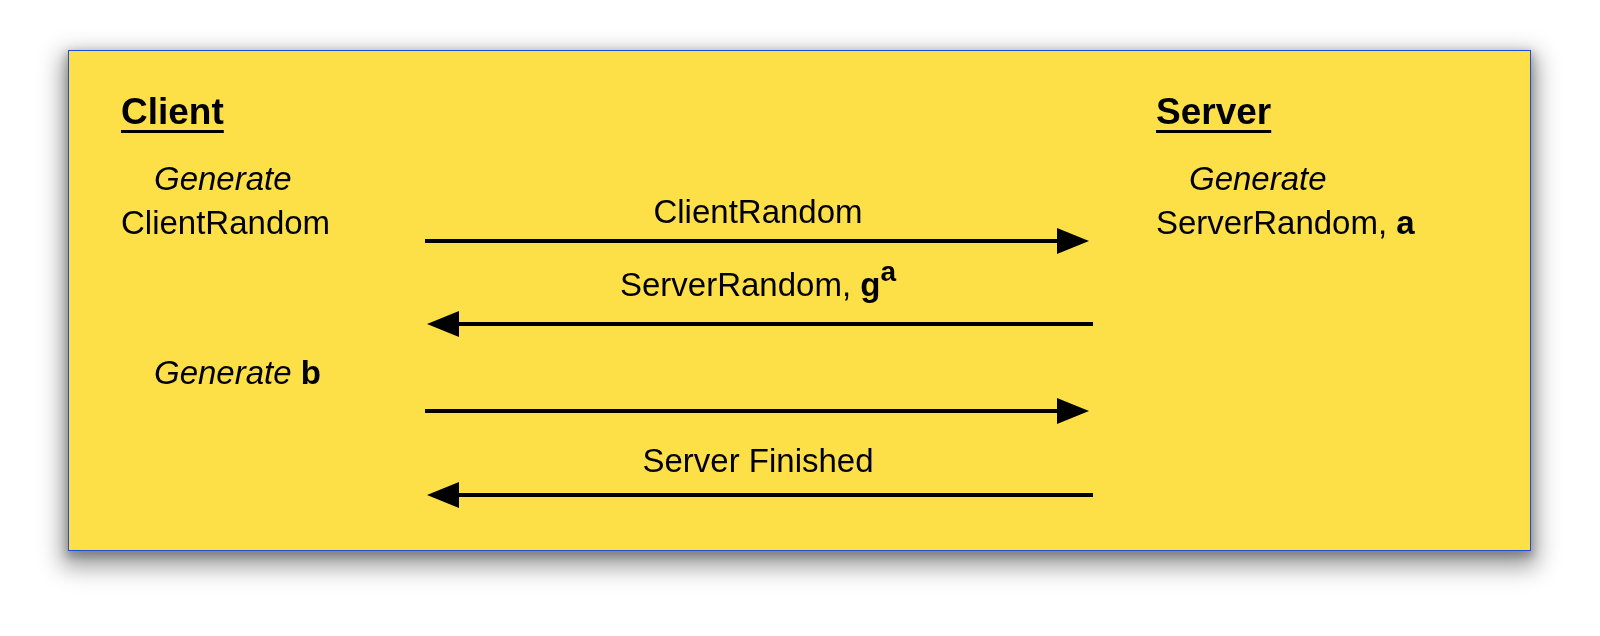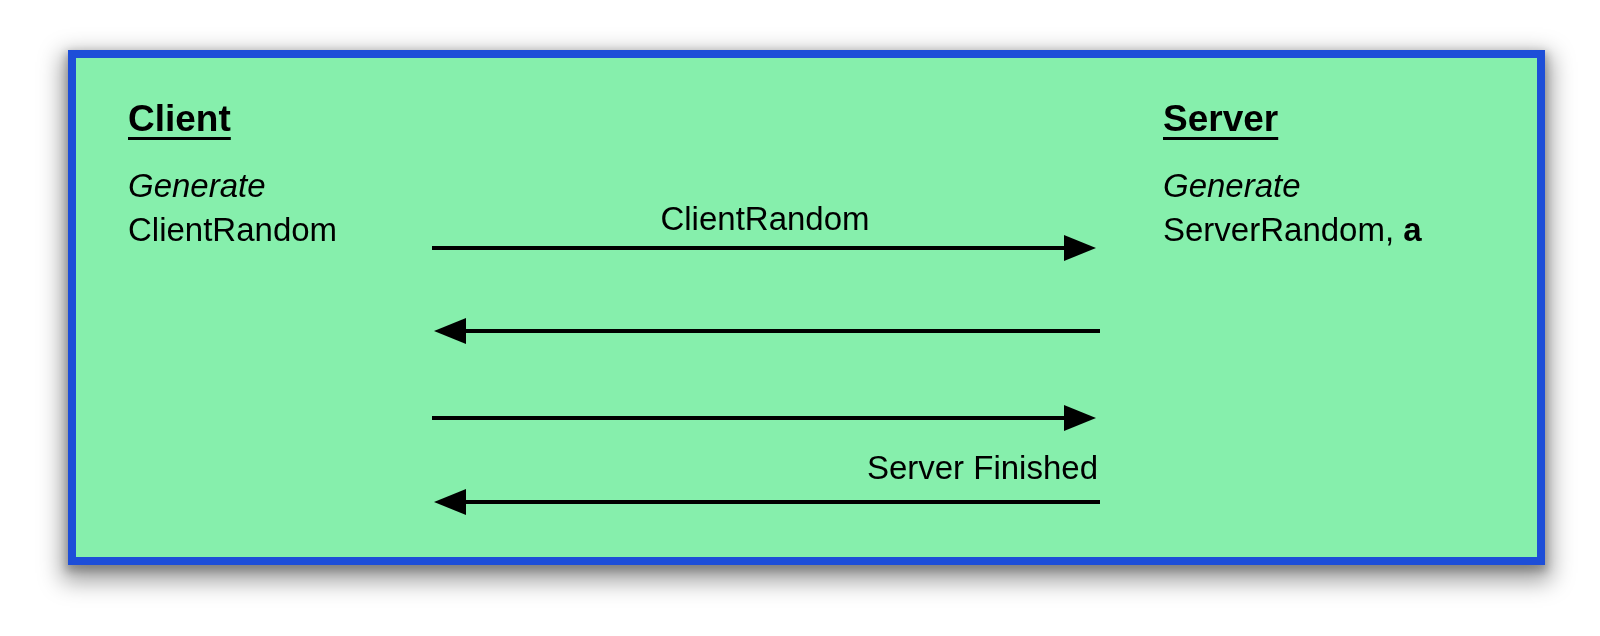--- a/index.html
+++ b/index.html
@@ -16,22 +16,22 @@
     width: 1600px;
     height: 636px;
     overflow: hidden;
   }
   .diagram-box {
     position: absolute;
     left: 68px;
     top: 50px;
     width: 1461px;
     height: 499px;
-    background: #86efac;
-    border: 8px solid #1d4ed8;
+    background: #fde047;
+    border: 1px solid #1d4ed8;
     box-shadow: 0 10px 22px 6px rgba(0,0,0,0.38), 0 4px 8px 2px rgba(0,0,0,0.22);
   }
   .actor-title {
     position: absolute;
     top: 42px;
     font-size: 37px;
     font-weight: bold;
     text-decoration: underline;
     text-underline-offset: 6px;
     text-decoration-thickness: 3px;
@@ -42,35 +42,35 @@
   .title-server { left: 1087px; text-decoration: underline; }
   .note {
     position: absolute;
     font-size: 33px;
     line-height: 44px;
     white-space: nowrap;
   }
   .note-client-1 { left: 52px; top: 106px; }
   .note-server-1 { left: 1087px; top: 106px; }
   .note-client-2 { left: 52px; top: 300px; }
-  .em { font-style: italic; }
+  .em { font-style: italic; margin-left: 33px; }
   .bd { font-weight: bold; }
   .msg-label {
     position: absolute;
     left: 356px;
     width: 666px;
     text-align: center;
     font-size: 33px;
     line-height: 36px;
     white-space: nowrap;
   }
   .lbl-1 { top: 143px; }
   .lbl-2 { top: 216px; }
   .lbl-3 { top: 306px; }
-  .lbl-4 { top: 392px; text-align: right; }
+  .lbl-4 { top: 392px; }
   .sup {
     font-weight: bold;
     font-size: 28px;
     position: relative;
     top: -15px;
   }
   .arrow {
     position: absolute;
     height: 26px;
   }
@@ -116,29 +116,35 @@
     <div class="note note-client-1">
       <span class="em">Generate</span><br>
       <span>ClientRandom</span>
     </div>
 
     <div class="note note-server-1">
       <span class="em">Generate</span><br>
       <span>ServerRandom, </span><span class="bd">a</span>
     </div>
 
+    <div class="note note-client-2">
+      <span class="em">Generate </span><span class="bd">b</span>
+    </div>
 
     <div class="msg-label lbl-1">
       <span>ClientRandom</span>
     </div>
     <div class="arrow dir-right arr-1">
       <div class="line"></div>
       <div class="head"></div>
     </div>
 
+    <div class="msg-label lbl-2">
+      <span>ServerRandom, </span><span class="bd">g</span><span class="sup">a</span>
+    </div>
     <div class="arrow dir-left arr-2">
       <div class="line"></div>
       <div class="head"></div>
     </div>
 
     <div class="arrow dir-right arr-3">
       <div class="line"></div>
       <div class="head"></div>
     </div>
 

